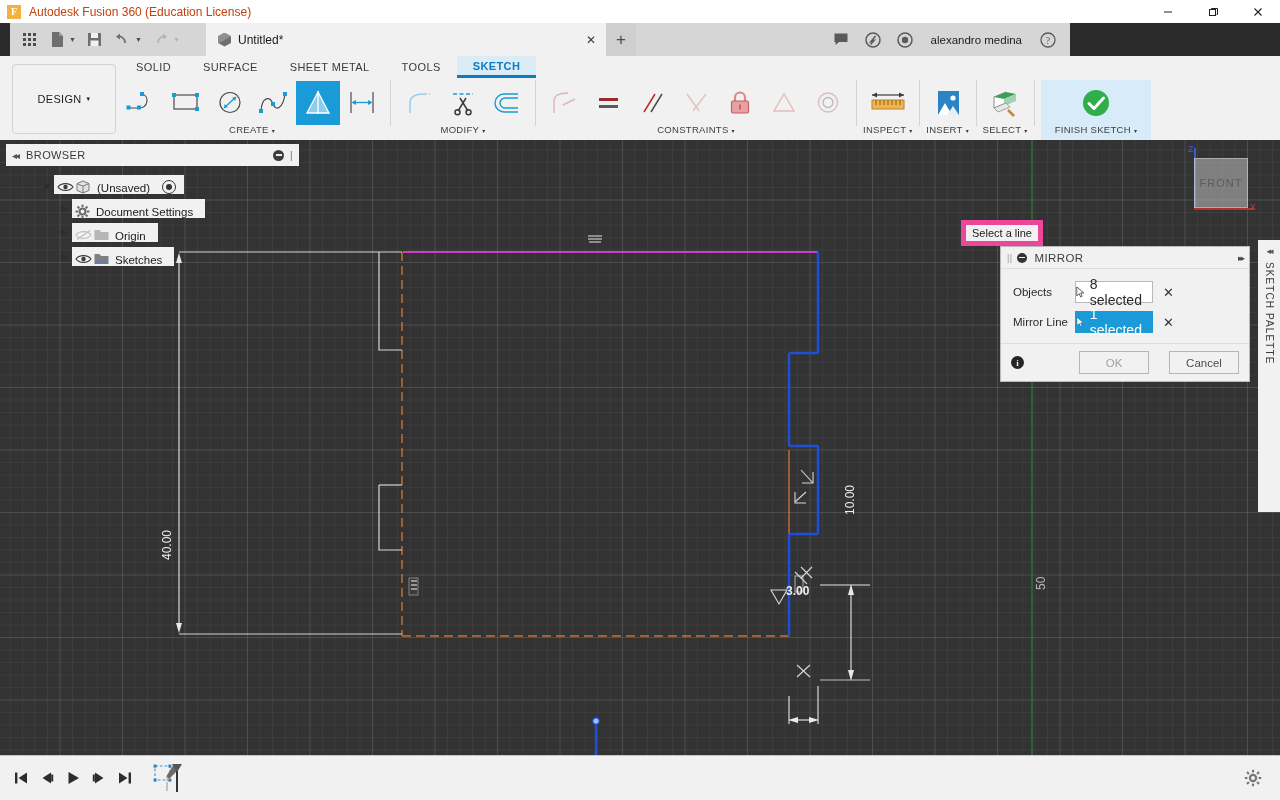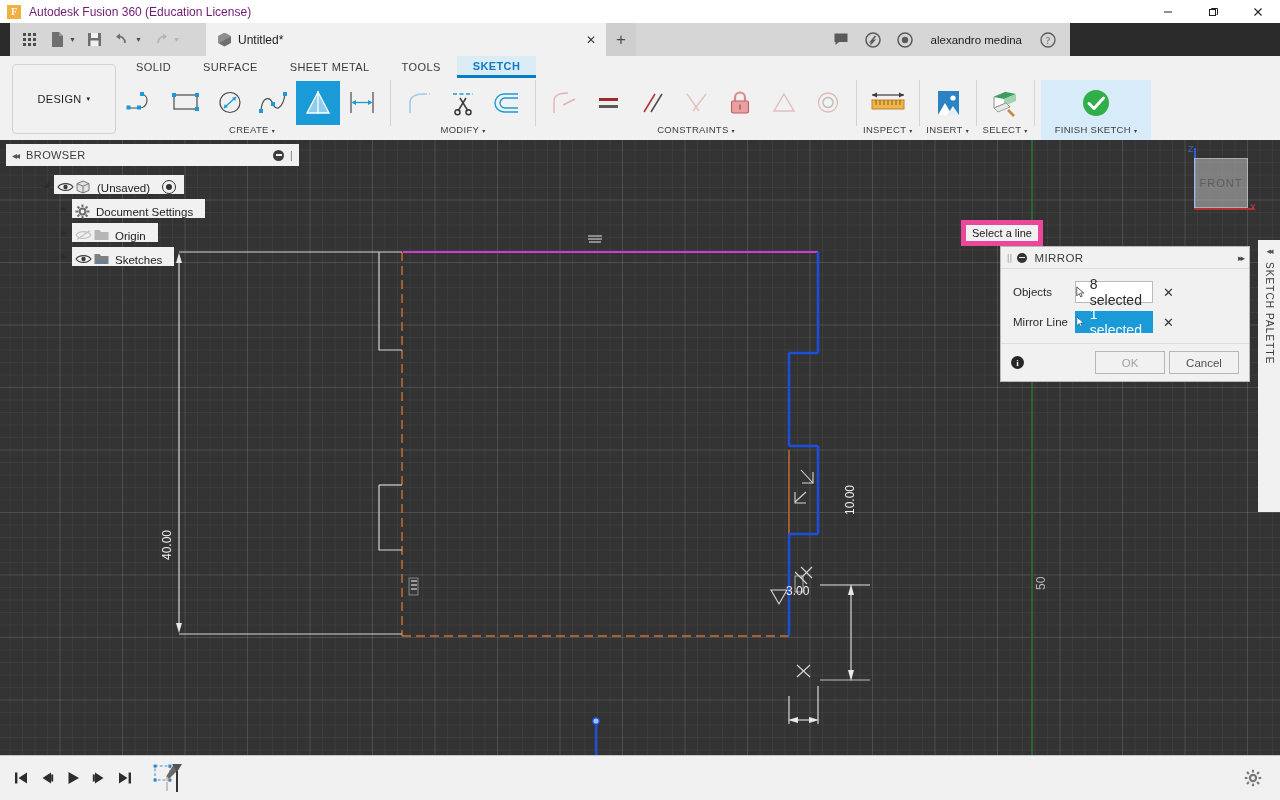--- a/index.html
+++ b/index.html
@@ -15,21 +15,21 @@
   .titlebar {
     position: absolute; top: 0; left: 0; width: 1280px; height: 23px;
     background: #ffffff; display: flex; align-items: center;
   }
   .tb-logo {
     width: 14px; height: 14px; margin-left: 7px; margin-right: 8px;
     background: #f0b042; color: #fff; font-size: 10px; font-weight: bold;
     display: flex; align-items: center; justify-content: center;
     font-family: "Liberation Serif", serif;
   }
-  .tb-title { font-size: 12px; color: #701a75; }
+  .tb-title { font-size: 12px; color: #c2410c; }
   .tb-winbtns { margin-left: auto; display: flex; height: 23px; }
   .tb-winbtn {
     width: 45px; height: 23px; display: flex; align-items: center;
     justify-content: center; font-size: 11px; color: #222;
   }
 
   
   .qabar {
     position: absolute; top: 23px; left: 10px; width: 1060px; height: 33px;
     background: #d6d6d6; display: flex; align-items: center;
@@ -183,21 +183,21 @@
   .mrow .xbtn { margin-left: 10px; font-size: 13px; color:#333; }
   .mirror-foot {
     border-top:1px solid #dcdcdc; height: 38px; display:flex; align-items:center;
     padding: 0 10px;
   }
   .infoi {
     width:13px;height:13px;border-radius:50%;background:#262626;color:#f1f1f1;
     font-size:9px;display:flex;align-items:center;justify-content:center;
     font-family:"Liberation Serif", serif; font-weight:bold;
   }
-  .mbtns{margin-left:auto;display:flex;gap:4px;}
+  .mbtns{margin-left:auto;display:flex;gap:20px;}
   .mbtn{width:70px;height:23px;border:1px solid #b6b6b6;background:#f1f1f1;
     display:flex;align-items:center;justify-content:center;font-size:11.5px;color:#4e4e4e;}
   .mbtn.disabled{color:#a0a0a0;}
 
   
   .tooltip {
     position:absolute; left: 961px; top: 80px; background:#f1f1f1;
     border:5px solid #ec4899; padding: 2px 6px; font-size: 11px; color:#1b1b1b;
   }
 
@@ -679,21 +679,21 @@
         <rect x="795" y="436" width="8" height="16" fill="none" stroke="#cfcfcf" stroke-width="0.8"></rect>
       </g>
     </svg>
 
     <div style="position:absolute;left:160px;top:420px;color:#f0f0f0;font-size:12px;
                 transform:rotate(-90deg);transform-origin:left top;white-space:nowrap;">40.00</div>
 
     <div style="position:absolute;left:843px;top:375px;color:#f0f0f0;font-size:12px;
                 transform:rotate(-90deg);transform-origin:left top;white-space:nowrap;">10.00</div>
 
-    <div style="position:absolute;left:786px;top:444px;color:#f0f0f0;font-size:12px;">3.00</div>
+    <div style="position:absolute;left:786px;top:444px;color:#f0f0f0;font-size:12px;font-weight:bold;">3.00</div>
 
     <div style="position:absolute;left:1034px;top:450px;color:#b8b8b8;font-size:12px;
                 transform:rotate(-90deg);transform-origin:left top;white-space:nowrap;">50</div>
 
     <div class="browser-hdr">
       <span class="arrows">◂◂</span>
       <span>BROWSER</span>
       <span class="right">
         <span class="minuscircle"></span>
         <span class="grip">|</span>

